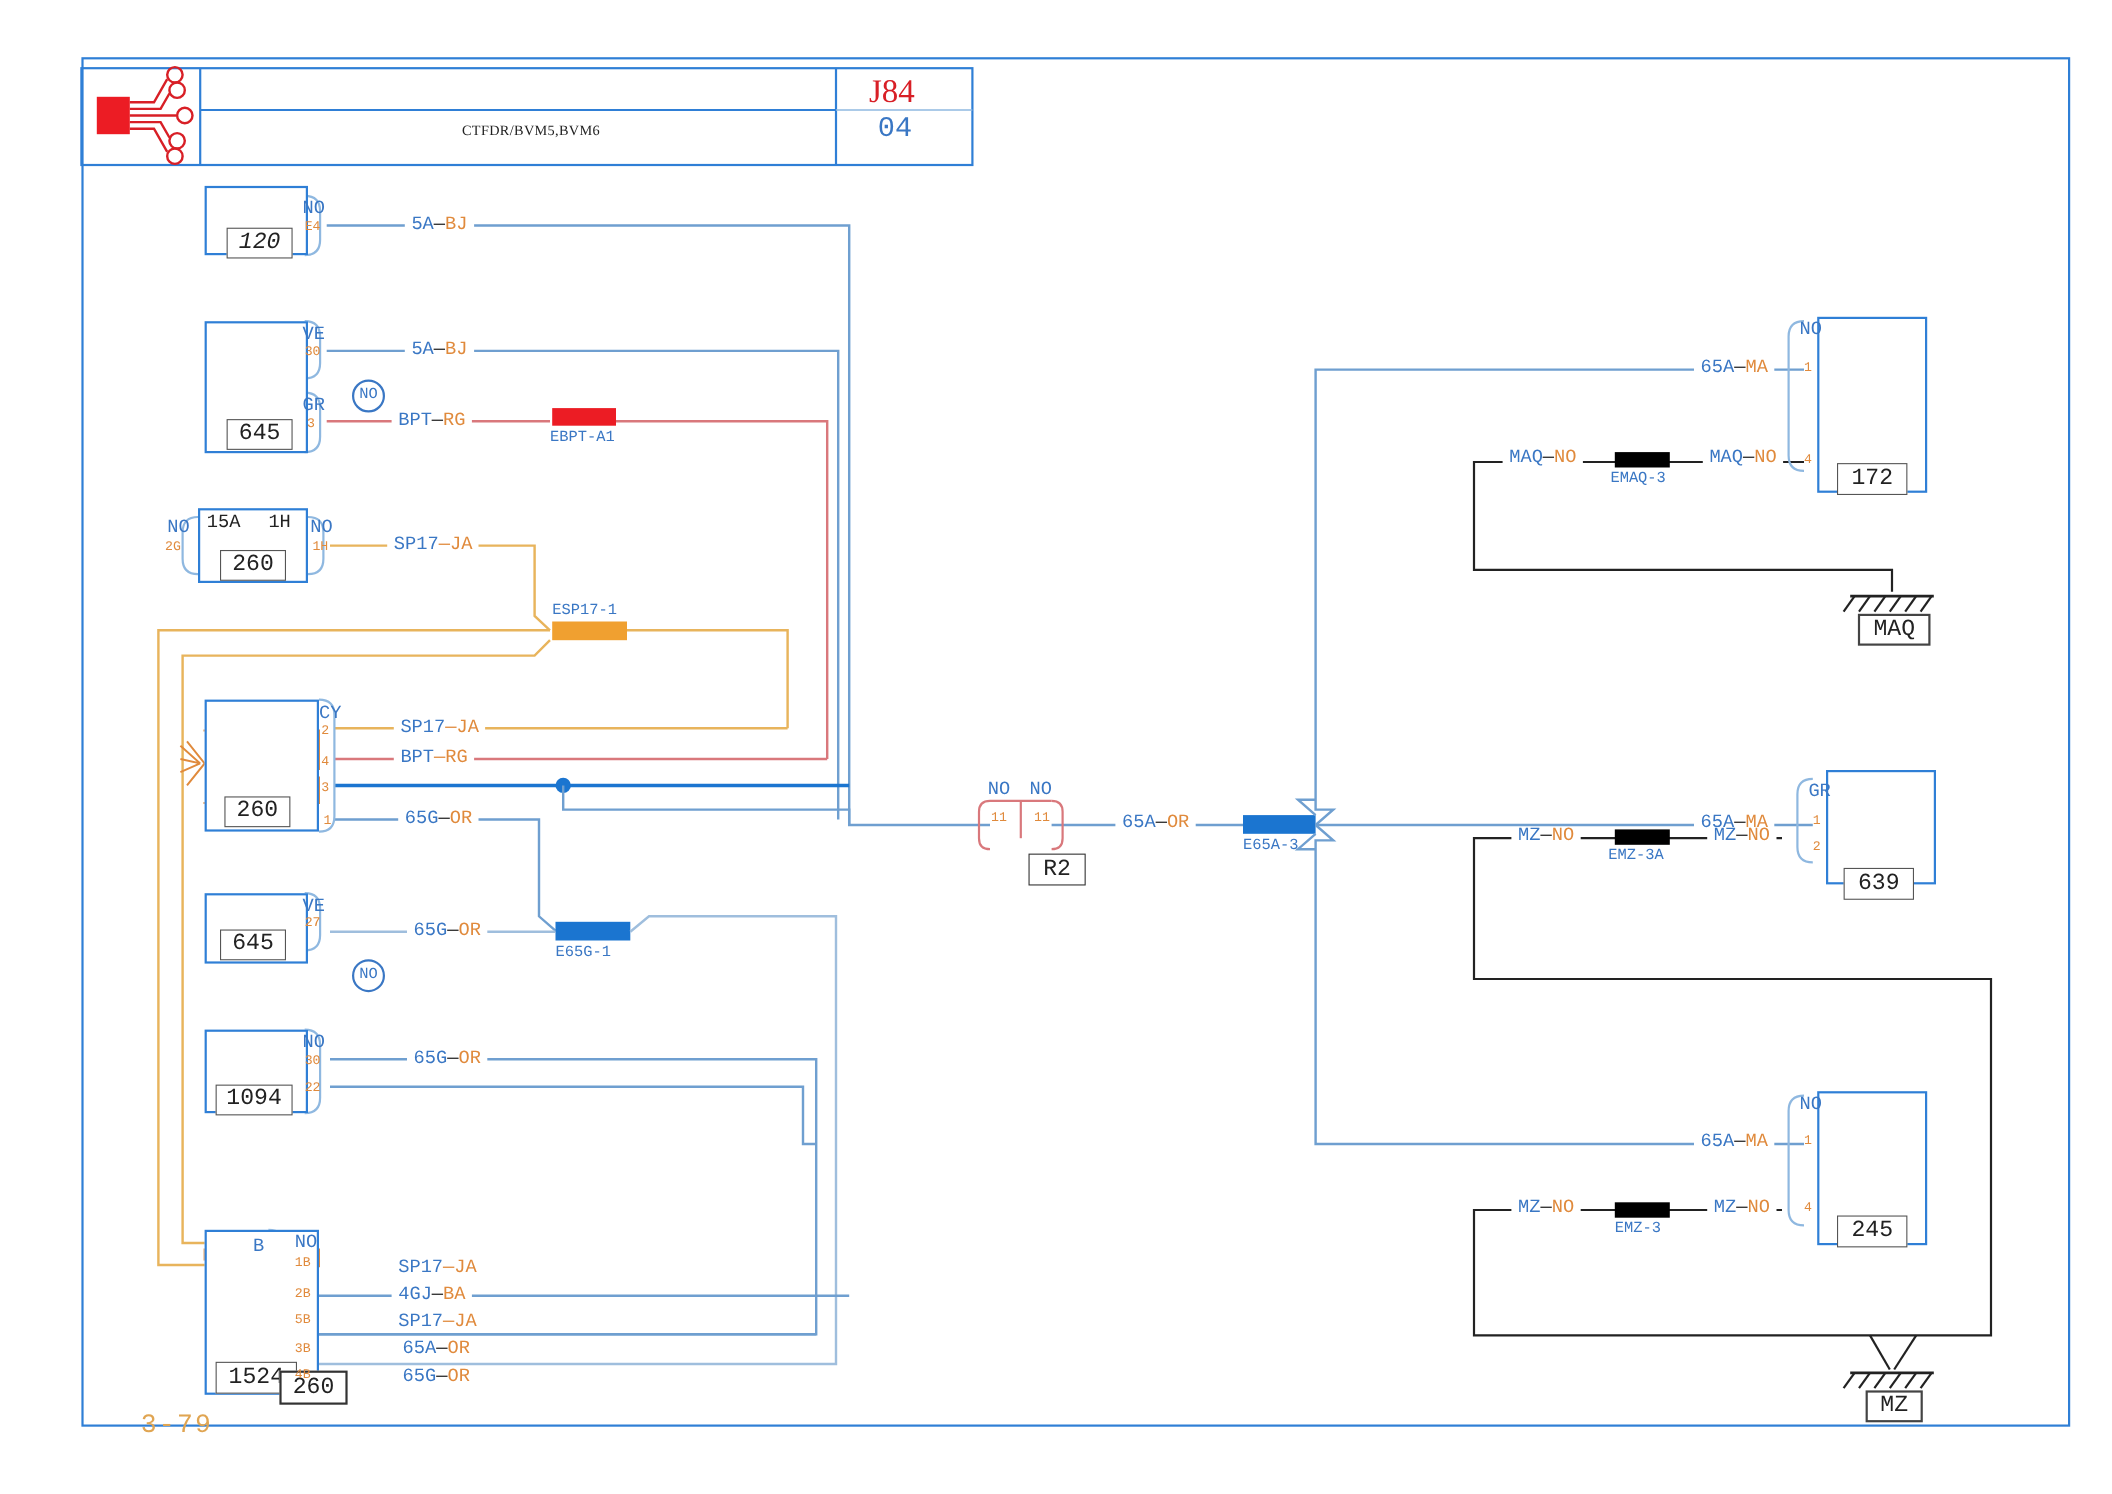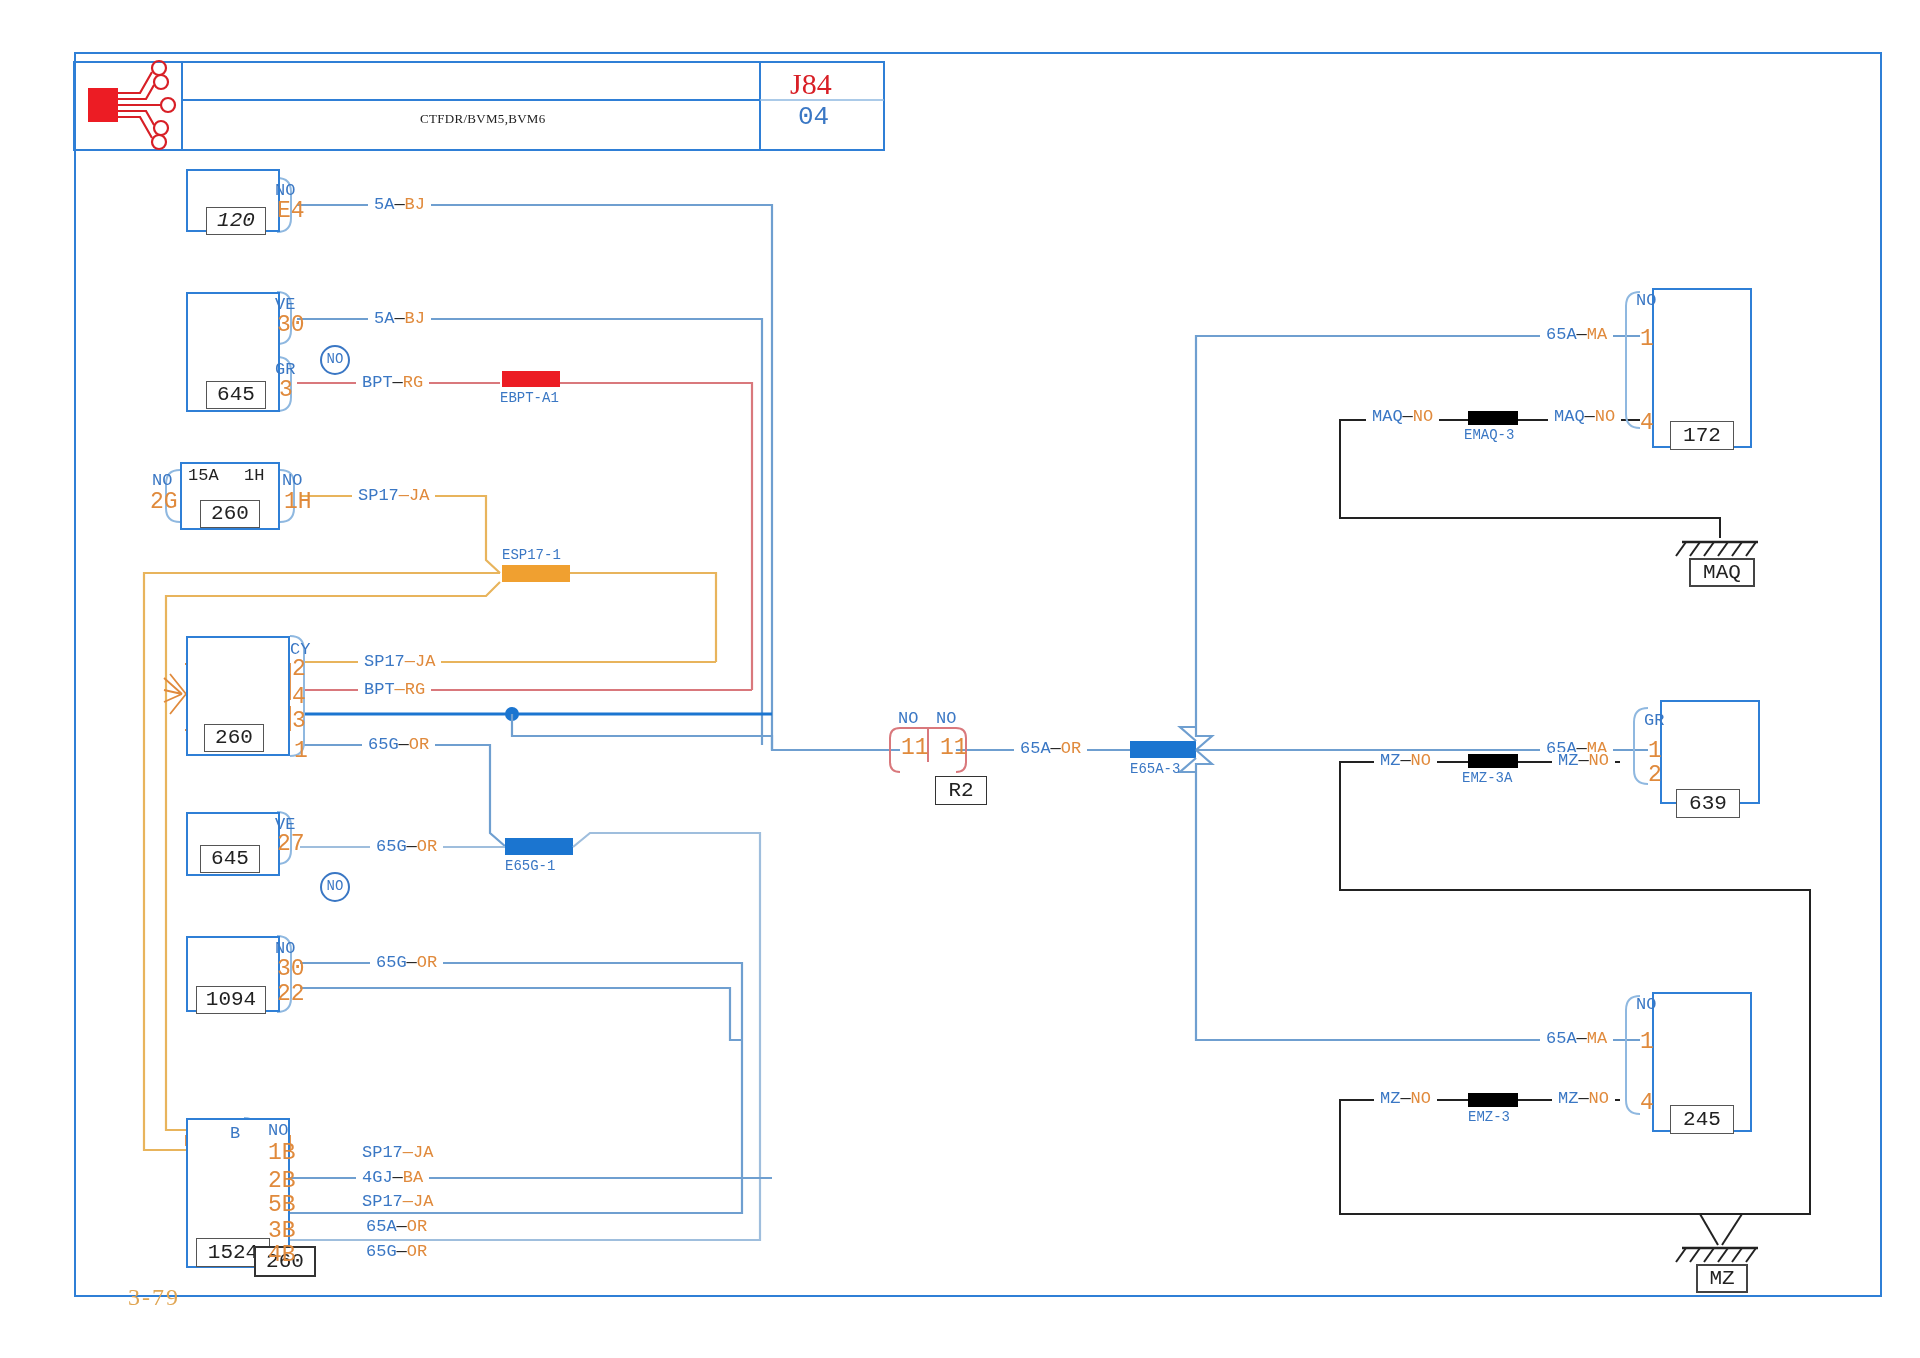--- a/index.html
+++ b/index.html
@@ -4,29 +4,29 @@
 <style>
   html,body{margin:0;padding:0;background:#ffffff;}
   body{font-family:"Liberation Sans",sans-serif;}
   #page{position:relative;width:1920px;height:1358px;background:#ffffff;overflow:hidden;}
   #sheet{position:absolute;left:74px;top:52px;width:1808px;height:1245px;border:2px solid #2f7fd6;box-sizing:border-box;background:#fff;}
   svg#canvas{position:absolute;left:0;top:0;width:1920px;height:1358px;}
   .lbl{position:absolute;white-space:nowrap;font-family:"Liberation Sans",sans-serif;line-height:1;}
   .c-blue{color:#3a77c4;}
   .c-org{color:#e08a3c;}
   .c-blk{color:#222;}
-  .pinno{font-family:"Liberation Mono",monospace;font-size:23px;color:#e08a3c;}
+  .pinno{font-family:"Liberation Mono",monospace;font-size:12px;color:#e08a3c;}
   .pintag{font-family:"Liberation Mono",monospace;font-size:17px;color:#3a77c4;}
   .wirecode{font-family:"Liberation Mono",monospace;font-size:17px;}
   .splice{font-family:"Liberation Mono",monospace;font-size:14px;color:#3a77c4;}
   .gndlbl{font-family:"Liberation Mono",monospace;font-size:18px;color:#222;}
   .titlecode{font-family:"Liberation Serif",serif;font-size:30px;color:#d81f26;}
   .titlepg{font-family:"Liberation Mono",monospace;font-size:26px;color:#3a77c4;}
   .titletxt{font-family:"Liberation Serif",serif;font-size:13px;color:#222;letter-spacing:.3px;}
-  .pageno{font-family:Liberation Serif, serif;font-size:24px;color:#e0a552;letter-spacing:2px;}
+  .pageno{font-family:Liberation Mono, monospace;font-size:24px;color:#e0a552;letter-spacing:2px;}
   .nocirc{position:absolute;width:26px;height:26px;border:2px solid #3a77c4;border-radius:50%;color:#3a77c4;
           font-family:"Liberation Mono",monospace;font-size:14px;text-align:center;line-height:24px;}
   .numbox{position:absolute;border:1.5px solid #555;background:#fff;font-family:"Liberation Mono",monospace;
           font-size:21px;color:#222;text-align:center;}
   .compbox{position:absolute;border:2.5px solid #2f7fd6;background:#fff;box-sizing:border-box;}
 </style>
 </head>
 <body>
 
 <div id="page">

